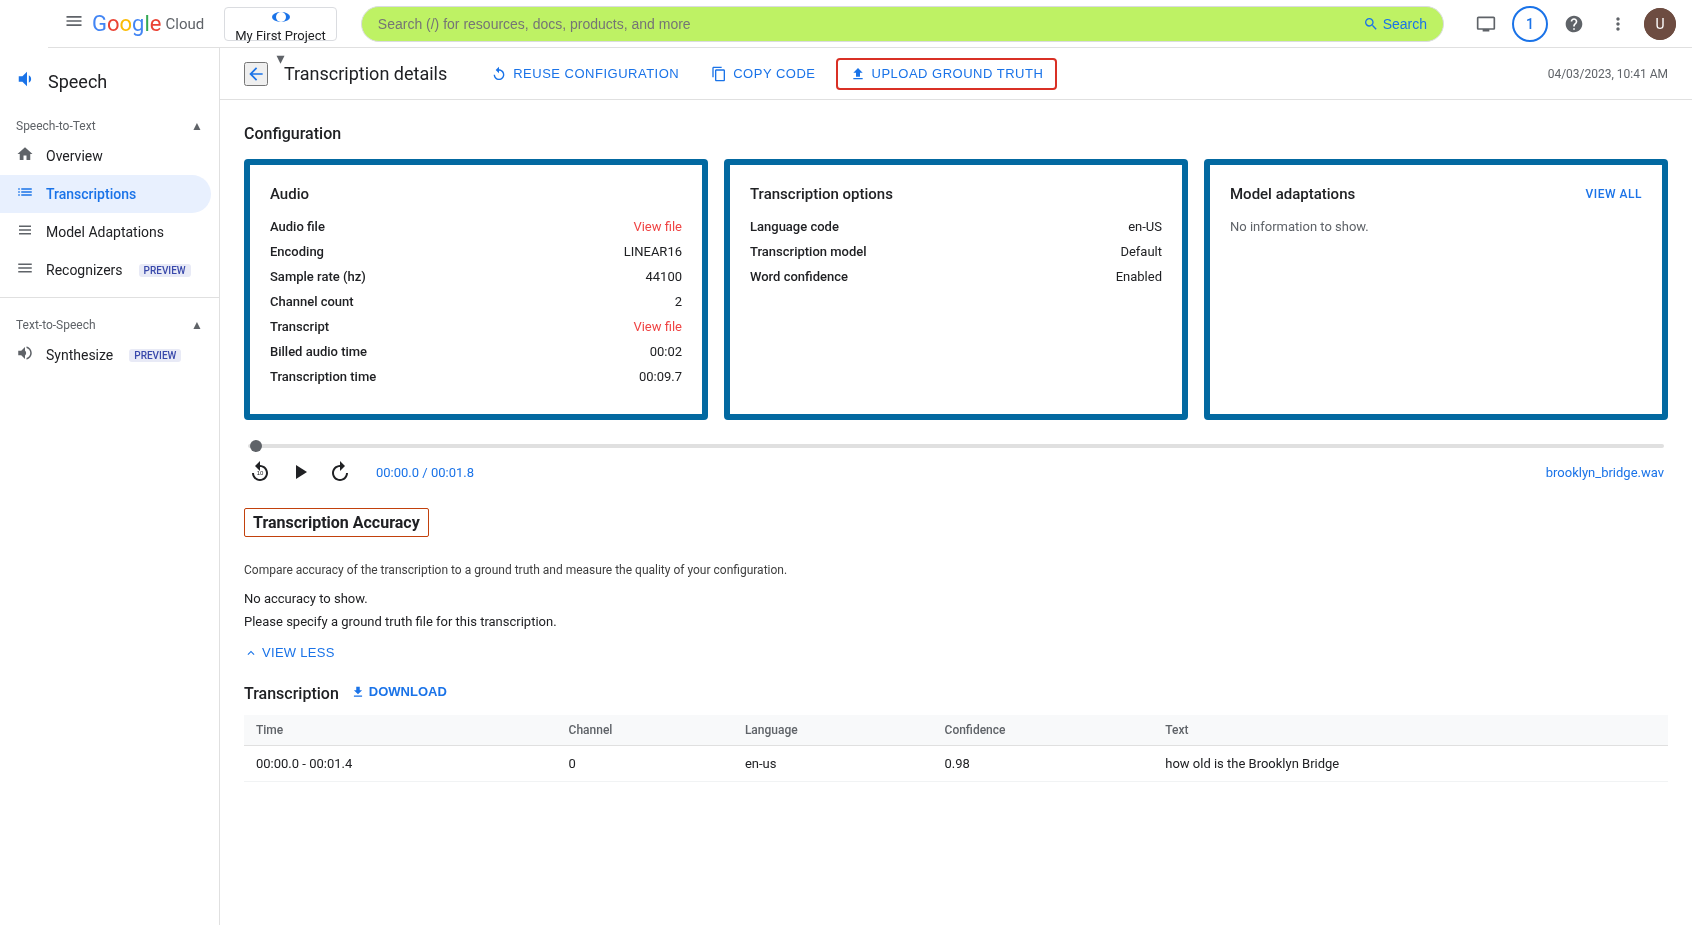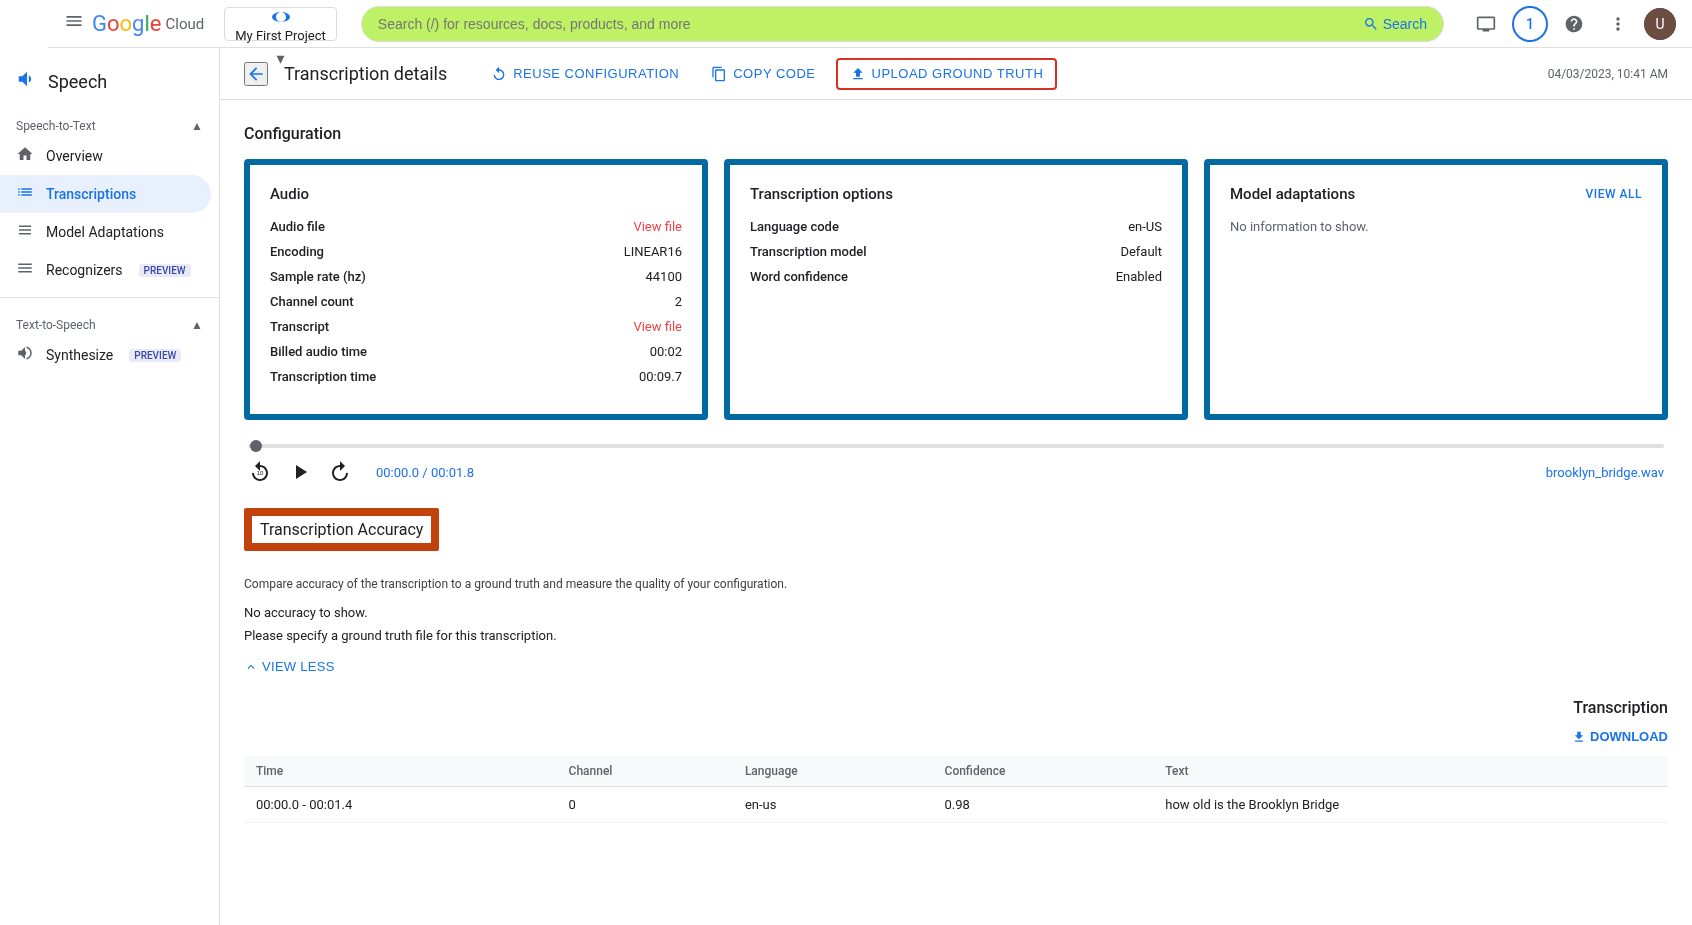--- a/index.html
+++ b/index.html
@@ -114,35 +114,35 @@
     .progress-bar-container { position: relative; height: 4px; background: #e0e0e0; border-radius: 2px; margin-bottom: 12px; }
     .progress-thumb { position: absolute; left: 2px; top: -4px; width: 12px; height: 12px; background: #5f6368; border-radius: 50%; }
     .player-controls { display: flex; align-items: center; gap: 16px; }
     .player-btn { background: none; border: none; cursor: pointer; color: #202124; font-size: 20px; display: flex; align-items: center; }
     .player-time { color: #1a73e8; font-size: 13px; margin-left: 8px; }
     .player-filename { color: #1a73e8; font-size: 13px; margin-left: auto; cursor: pointer; }
 
     
     .accuracy-section { margin-bottom: 24px; }
     .accuracy-title {
-      font-size: 16px; font-weight: 400; color: #202124;
+      font-size: 16px; font-weight: 700; color: #202124;
       margin-bottom: 12px; display: inline-block;
-      border: 8px solid #c2410c; padding: 4px 8px; border-radius: 2px;
+      border: 1px solid #c2410c; padding: 4px 8px; border-radius: 2px;
     }
     .accuracy-desc { font-size: 12px; color: #404040; margin-bottom: 12px; line-height: 1.5; }
     .accuracy-empty { font-size: 13px; color: #202124; margin-bottom: 8px; }
     .accuracy-hint { font-size: 13px; color: #202124; margin-bottom: 16px; }
     .view-less-btn {
       display: flex; align-items: center; gap: 4px; color: #1a73e8;
       font-size: 13px; font-weight: 500; cursor: pointer; text-transform: uppercase; letter-spacing: 0.3px; background: none; border: none;
     }
 
     
     .transcription-section { margin-top: 24px; }
-    .transcription-header { display: flex; align-items: flex-end; gap: 12px; margin-bottom: 12px; flex-direction: column; }
+    .transcription-header { display: flex; align-items: flex-start; gap: 12px; margin-bottom: 12px; }
     .transcription-title { font-size: 16px; font-weight: 500; color: #202124; }
     .download-btn {
       display: flex; align-items: center; gap: 4px; color: #1a73e8;
       font-size: 13px; font-weight: 700; cursor: pointer; background: none; border: none;
     }
 
     
     .table { width: 100%; border-collapse: collapse; }
     .table th {
       text-align: left; padding: 8px 12px; font-size: 12px; color: #5f6368;

